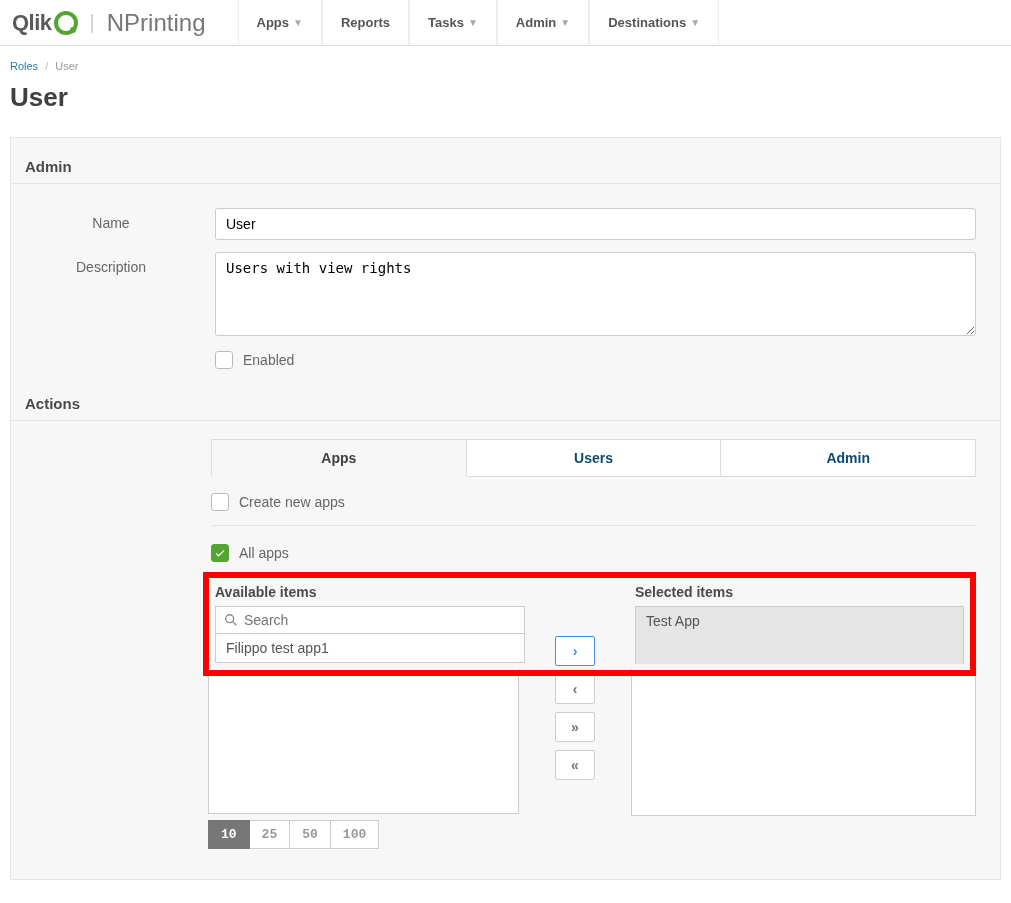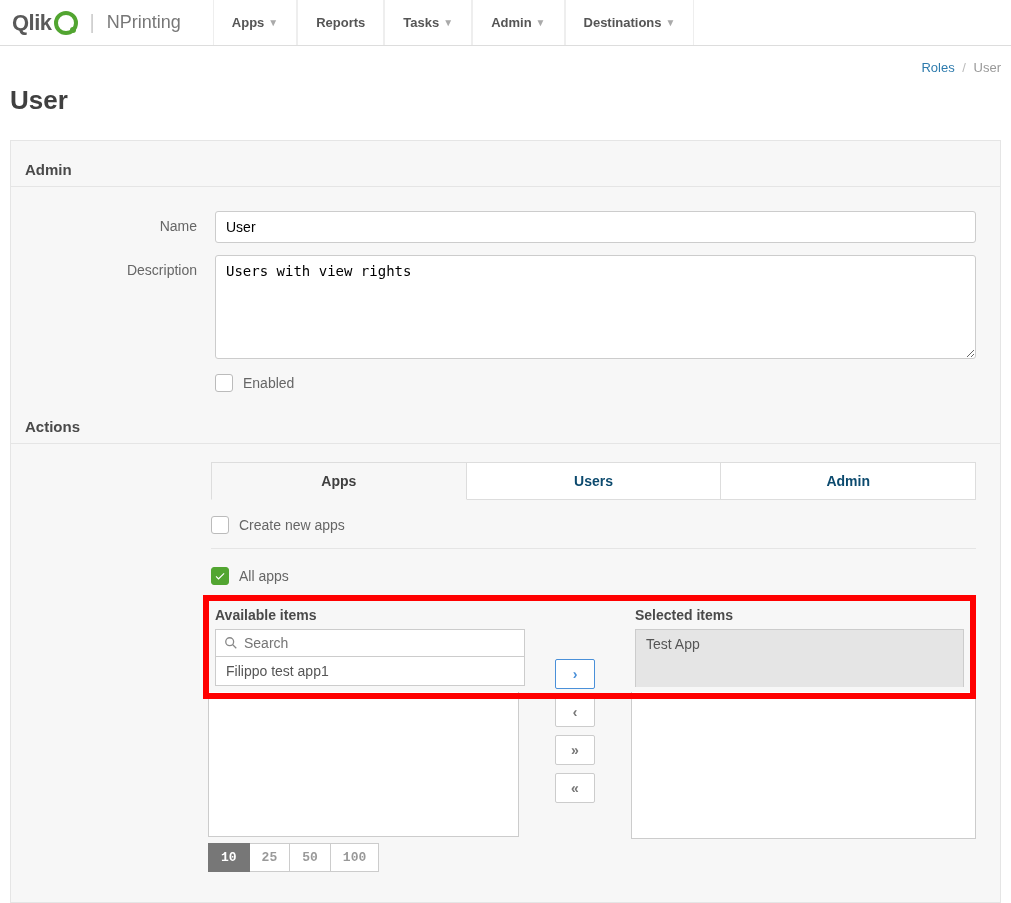--- a/index.html
+++ b/index.html
@@ -5,45 +5,45 @@
 * { box-sizing: border-box; margin: 0; padding: 0; }
 body { font-family: Arial, Helvetica, sans-serif; font-size: 14px; color: #333; background: #fff; width: 1011px; }
 
 
 .topbar { display: flex; align-items: center; height: 46px; border-bottom: 1px solid #ddd; }
 .brand { display: flex; align-items: center; padding: 0 12px; }
 .brand-qlik { font-weight: 700; font-size: 22px; color: #595959; letter-spacing: -0.5px; }
 .brand-q { display: inline-flex; align-items: center; justify-content: center; width: 24px; height: 24px; border-radius: 50%; border: 4px solid #52a531; margin-left: 2px; position: relative; }
 .brand-q::after { content: ""; position: absolute; width: 6px; height: 6px; background: #52a531; border-radius: 50%; right: -2px; bottom: -2px; }
 .brand-sep { color: #ccc; margin: 0 12px; font-size: 20px; }
-.brand-np { color: #777; font-size: 18px; }
+.brand-np { color: #777; font-size: 24px; }
 .nav { display: flex; height: 100%; }
 .nav-item { display: flex; align-items: center; padding: 0 18px; border-right: 1px solid #eee; border-left: 1px solid #eee; font-weight: 700; color: #555; cursor: pointer; font-size: 13px; }
 .nav-item:first-child { border-left: 1px solid #eee; margin-left: 20px; }
 .caret { margin-left: 4px; color: #aaa; font-size: 10px; }
 
 
-.breadcrumb { padding: 14px 10px 4px; font-size: 13px; text-align: right; }
+.breadcrumb { padding: 14px 10px 4px; font-size: 11px; }
 .breadcrumb a { color: #2e7bad; text-decoration: none; }
 .breadcrumb .sep { color: #bbb; margin: 0 4px; }
 .breadcrumb .current { color: #999; }
 
 
 .page-title { font-size: 26px; font-weight: 700; color: #404040; padding: 6px 10px 24px; }
 
 
 .panel { background: #f7f7f7; border: 1px solid #e5e5e5; margin: 0 10px; padding: 20px 0 30px; }
 .section-title { font-size: 15px; font-weight: 700; color: #4a4a4a; padding: 0 14px 8px; border-bottom: 1px solid #e5e5e5; margin-bottom: 18px; margin-left: 0; margin-right: 0; }
 
 
 .form-row { display: flex; padding: 6px 24px 6px 14px; align-items: flex-start; }
-.form-row .label { width: 190px; text-align: right; padding-right: 18px; color: #666; padding-top: 7px; font-size: 14px; }
+.form-row .label { width: 190px; text-align: center; padding-right: 18px; color: #666; padding-top: 7px; font-size: 14px; }
 .form-row .control { flex: 1; }
 .form-row input[type=text] { width: 100%; padding: 7px 10px; border: 1px solid #ccc; border-radius: 3px; font-size: 14px; background: #fff; }
-.form-row textarea { width: 100%; padding: 7px 10px; border: 1px solid #ccc; border-radius: 3px; font-size: 14px; background: #fff; height: 104px; resize: both; }
+.form-row textarea { width: 100%; padding: 7px 10px; border: 1px solid #ccc; border-radius: 3px; font-size: 14px; background: #fff; height: 84px; resize: both; }
 
 
 .cb { display:flex; align-items:center; gap: 10px; }
 .cb-box { width:18px; height:18px; border: 1px solid #bbb; border-radius: 3px; background:#fff; display:inline-flex; align-items:center; justify-content:center; }
 .cb-box.checked { background:#52a531; border-color:#52a531; color:#fff; }
 .cb-box.checked svg { display:block; }
 .cb-box svg { display:none; width:12px; height:12px; }
 .cb-label { color:#666; }
 
 

